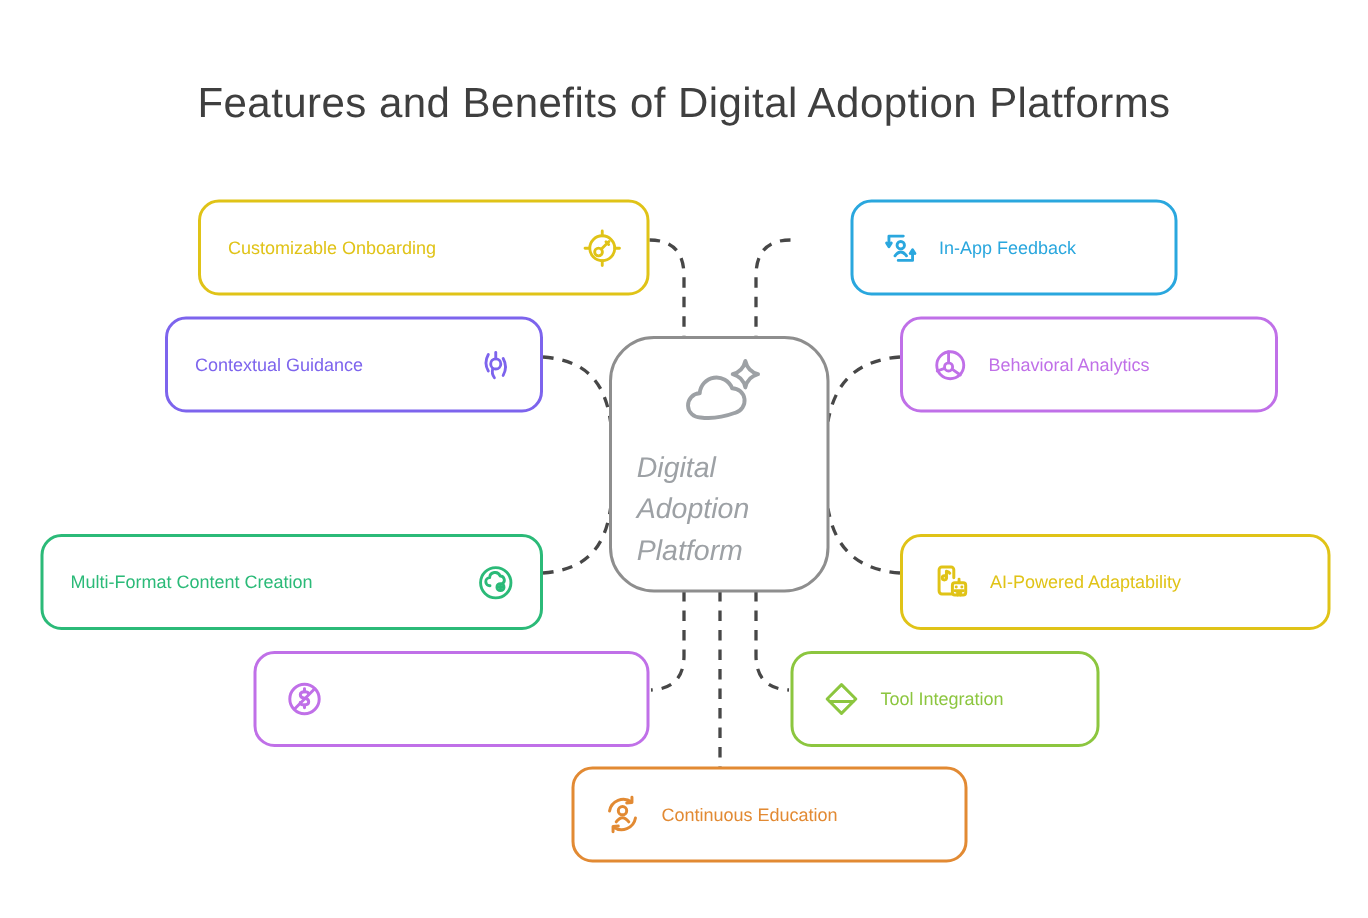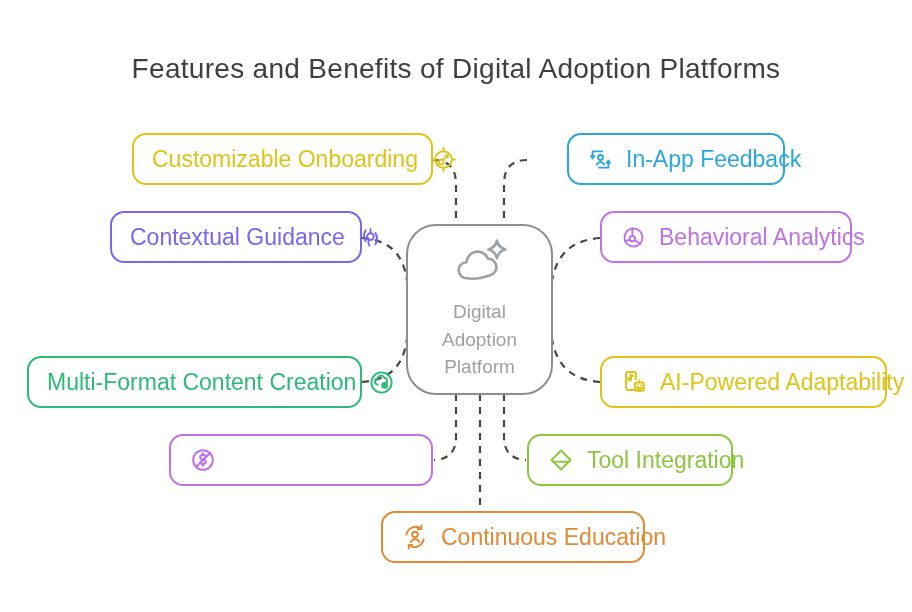--- a/index.html
+++ b/index.html
@@ -8,25 +8,25 @@
     background:#ffffff;
     font-family:"Liberation Sans", sans-serif;
   }
   .title{
     position:absolute;top:53px;left:0;width:912px;
     text-align:center;font-size:28px;letter-spacing:.3px;color:#3f3f3f;
   }
   svg.connectors{position:absolute;left:0;top:0;}
   .connector-path{fill:none;stroke:#474747;stroke-width:2.2;stroke-dasharray:7 6;}
   .node{
-    position:absolute;box-sizing:border-box;height:52px;
+    position:absolute;box-sizing:border-box;height:64px;
     display:flex;align-items:center;gap:12px;
     border:2.5px solid var(--c);border-radius:14px;
     background:#fff;color:var(--c);
-    font-size:23px;white-space:nowrap;padding:0 16px 0 18px;
+    font-size:12px;white-space:nowrap;padding:0 16px 0 18px;
   }
   .node.icon-right{justify-content:space-between;}
   .node .icon{display:flex;align-items:center;flex:0 0 auto;}
   .node .icon svg{stroke:currentColor;fill:none;stroke-width:1.7;stroke-linecap:round;stroke-linejoin:round;}
   .n0{left:132px;top:133px;width:301px;}
   .n1{left:527px;top:133px;width:218px;margin-left:40px;}
   .n2{left:110px;top:211px;width:252px;}
   .n3{left:600px;top:211px;width:252px;}
   .n4{left:27px;top:356px;width:335px;}
   .n5{left:568px;top:356px;width:287px;margin-left:32px;}
@@ -35,21 +35,21 @@
   .n8{left:369px;top:511px;width:264px;margin-left:12px;}
   .center-node{
     position:absolute;box-sizing:border-box;
     left:406px;top:224px;width:147px;height:171px;
     border:2.5px solid var(--c,#8e8e8e);border-radius:30px;background:#fff;
     display:flex;flex-direction:column;align-items:center;justify-content:center;
   }
   .center-node .icon svg{stroke:var(--t,#9da1a5);fill:none;stroke-width:2;stroke-linecap:round;stroke-linejoin:round;}
   .center-label{
     margin-top:4px;color:var(--t,#9da1a5);font-size:19px;line-height:1.45;
-    text-align:center;width:110px;
+    width:110px;font-style:italic;
   }
 </style>
 </head>
 <body style="background: rgb(255, 255, 255);">
 
 <div class="title" style="color: rgb(63, 63, 63);">Features and Benefits of Digital Adoption Platforms</div>
 
 <svg class="connectors" width="912" height="612" viewBox="0 0 912 612" aria-hidden="true">
   <path class="connector-path" d="M433 160 Q456 160 456 184 L456 225" stroke="#474747"></path>
   <path class="connector-path" d="M527 160 Q504 160 504 184 L504 225" stroke="#474747"></path>

